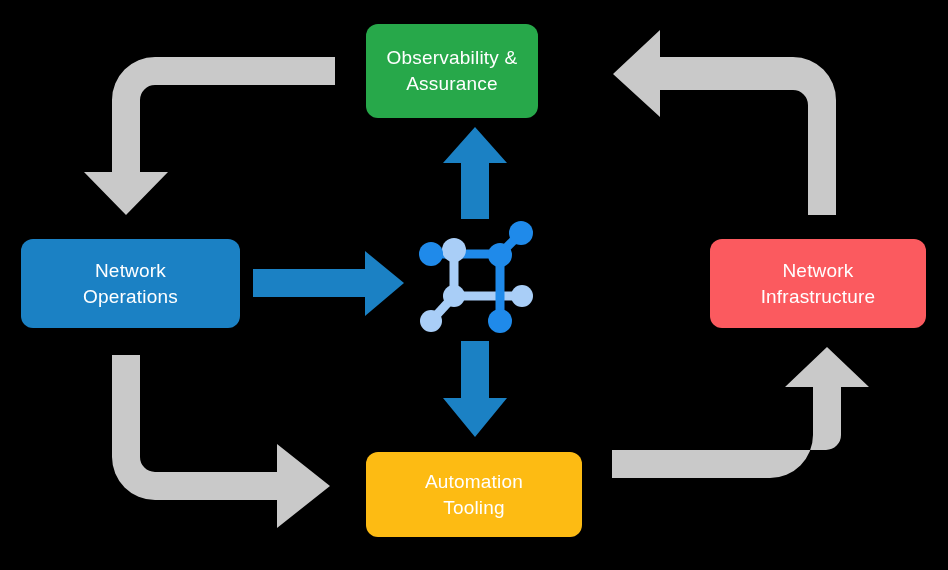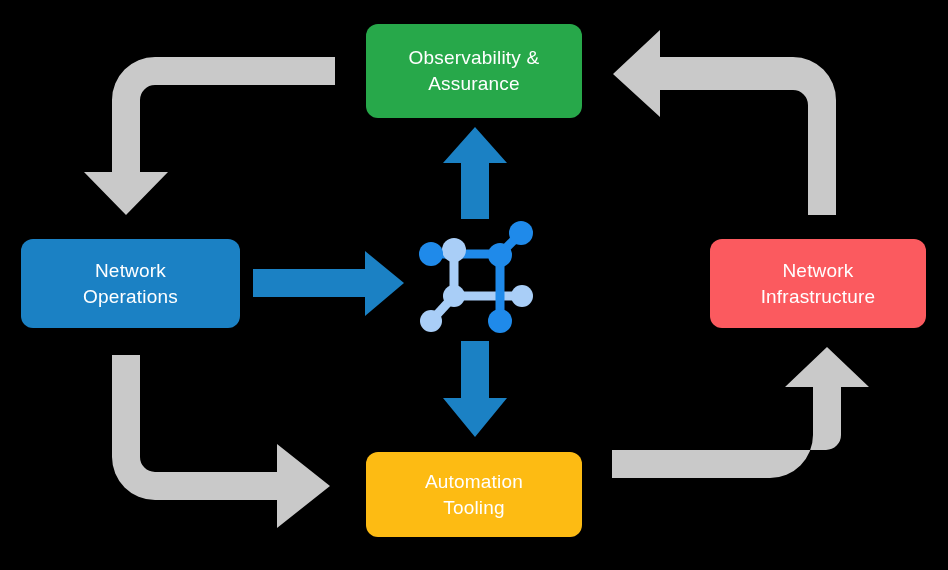--- a/index.html
+++ b/index.html
@@ -28,21 +28,21 @@
     line-height: 1.35;
     letter-spacing: 0.2px;
     box-sizing: border-box;
     padding: 4px 10px;
   }
   .node-label {
     display: block;
     white-space: pre-line;
   }
   #box-observability {
-    left: 366px; top: 24px; width: 216px; height: 94px;
+    left: 366px; top: 24px; width: 172px; height: 94px;
   }
   #box-operations {
     left: 21px; top: 239px; width: 219px; height: 89px;
   }
   #box-infrastructure {
     left: 710px; top: 239px; width: 216px; height: 89px;
   }
   #box-automation {
     left: 366px; top: 452px; width: 216px; height: 85px;
   }

